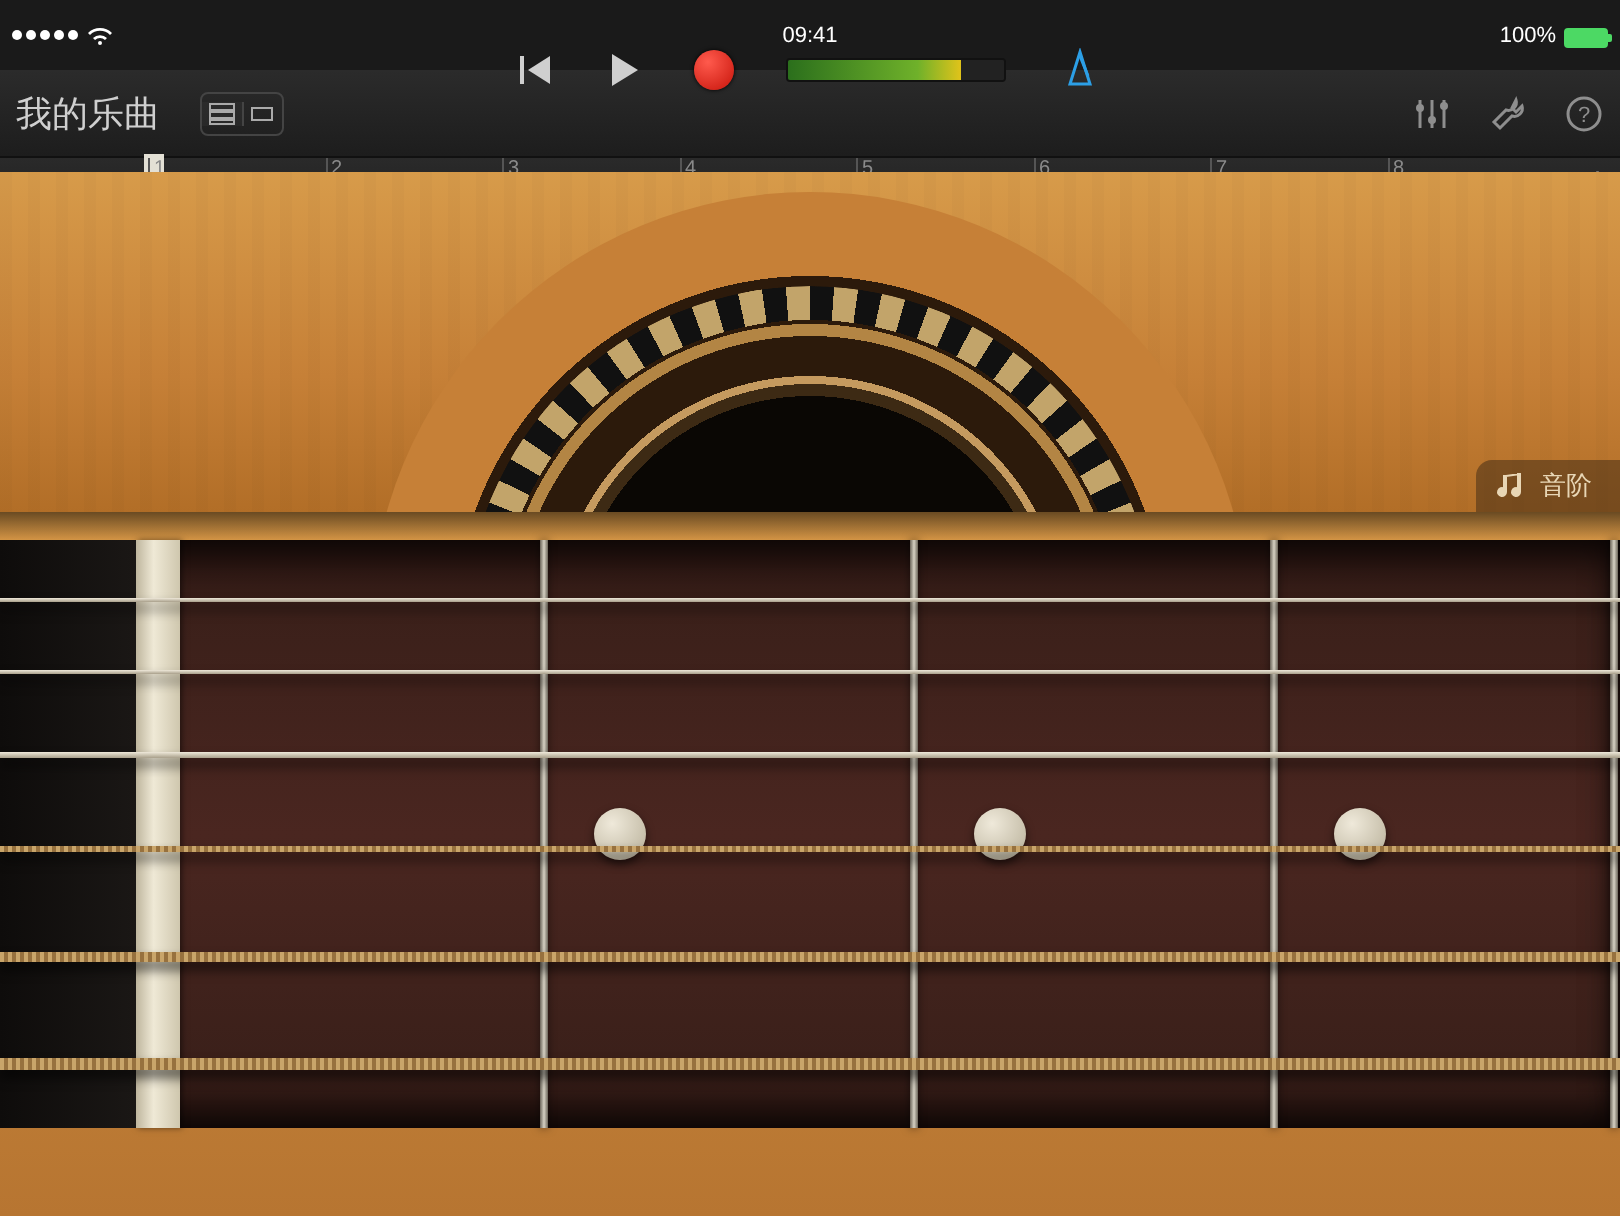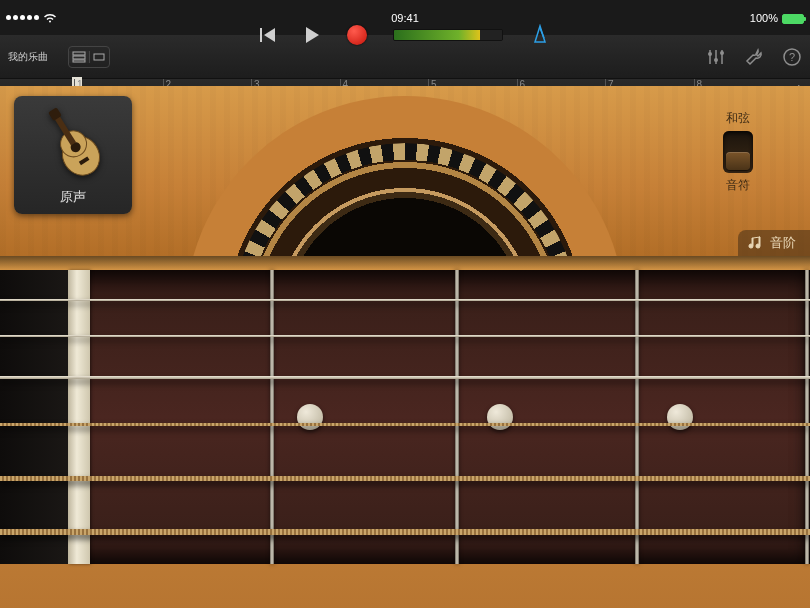--- a/index.html
+++ b/index.html
@@ -11,21 +11,21 @@
   .status-right { margin-left: auto; display: flex; align-items: flex-end; gap: 4px; }
   .signal-dots { display: flex; gap: 2px; }
   .signal-dots span { width: 5px; height: 5px; border-radius: 50%; background: #fff; display: inline-block; }
   .battery { width: 22px; height: 10px; border: 1px solid #4cd964; border-radius: 2px; position: relative; }
   .battery::after { content: ""; position: absolute; right: -3px; top: 2px; width: 2px; height: 4px; background: #4cd964; border-radius: 0 1px 1px 0; }
   .battery .fill { background: #4cd964; height: 100%; width: 100%; }
 
   
   .control-bar { height: 44px; background: linear-gradient(#2b2b2b, #1d1d1d); display: flex; align-items: center; color: #cfcfcf; padding: 0 8px; gap: 14px; border-bottom: 1px solid #111; }
   .ctl-btn { cursor: pointer; display: flex; align-items: center; justify-content: center; }
-  .song-title { font-size: 10px; margin-right: 6px; }
+  .song-title { font-size: 18px; margin-right: 6px; }
   .view-toggle { width: 42px; height: 22px; border: 1px solid #444; border-radius: 4px; display: flex; }
   .view-toggle .half { flex: 1; display: flex; align-items: center; justify-content: center; }
   .view-toggle .half:first-child { border-right: 1px solid #444; background: rgba(255,255,255,0.03); }
   .transport { position: absolute; left: 50%; transform: translateX(-50%); top: 24px; display: flex; align-items: center; gap: 26px; }
   .rec-dot { width: 20px; height: 20px; border-radius: 50%; background: radial-gradient(circle at 35% 30%, #ff5a4d, #c7140a); box-shadow: 0 0 2px #000; }
   .meter { width: 110px; height: 12px; border-radius: 2px; background: #222; position: relative; overflow: hidden; border: 1px solid #111; }
   .meter .bars { position: absolute; inset: 0; background: linear-gradient(90deg, #2b6f1c, #6fb12a 60%, #e0c31a 80%, #222 80%); }
   .instrument-icon { color: #2c9fe6; }
   .right-tools { margin-left: auto; display: flex; align-items: center; gap: 18px; }
   .tool-ico { color: #8e8e8e; }
@@ -225,41 +225,21 @@
   <div class="add-btn ctl-btn">+</div>
 </div>
 
 <div class="body-area">
   <div class="wood-grain"></div>
   <div class="sound-hole-wrap">
     <div class="sound-hole-ring"></div>
     <div class="checker"></div>
   </div>
 
-  <div class="preset-card">
-    <svg width="70" height="78" viewBox="0 0 70 78">
-      <g transform="rotate(-32 35 39)">
-        <ellipse cx="35" cy="54" rx="18" ry="20" fill="#caa35a" stroke="#6b4a1e"></ellipse>
-        <ellipse cx="35" cy="40" rx="13" ry="13" fill="#caa35a" stroke="#6b4a1e"></ellipse>
-        <circle cx="35" cy="44" r="5" fill="#2a1a0b"></circle>
-        <rect x="32" y="6" width="6" height="34" fill="#4a2e13"></rect>
-        <rect x="30" y="0" width="10" height="10" rx="2" fill="#2f1d0c"></rect>
-        <rect x="30" y="58" width="10" height="4" fill="#2a1a0b"></rect>
-      </g>
-    </svg>
-    <div class="preset-label">原声</div>
-  </div>
-
-  <div class="mode-toggle">
-    <div class="lbl">和弦</div>
-    <div class="mode-switch">
-        <div class="mode-knob"></div>
-      </div>
-    <div class="lbl">音符</div>
-  </div>
+
 
   <div class="scale-pill">
     <svg width="16" height="14" viewBox="0 0 16 14">
         <path d="M5 2v8a2 2 0 11-1-1.7V2zM12 1v9a2 2 0 11-1-1.7V1zM5 2l7-1" stroke="#e8d6b5" fill="#e8d6b5" stroke-width="1"></path>
       </svg>
     <span>音阶</span>
   </div>
 </div>
 
 <div class="fretboard">

